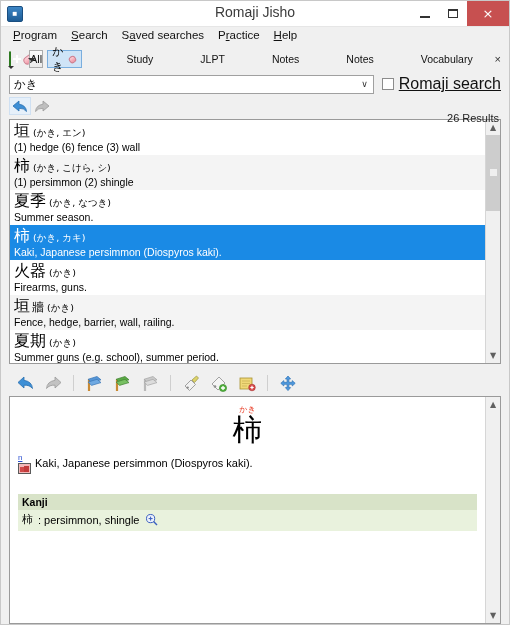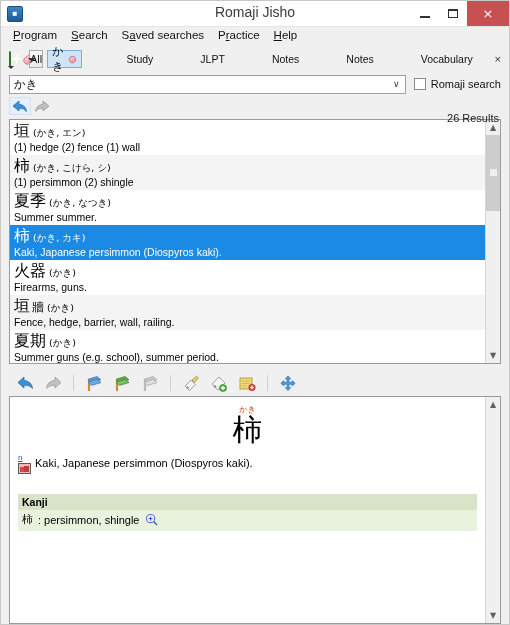--- a/index.html
+++ b/index.html
@@ -162,21 +162,21 @@
   .combo-arrow {
     position: absolute; right: 5px; top: 4px;
     color: #333; font-size: 9px; line-height: 9px;
     font-family: "DejaVu Sans", sans-serif;
   }
   .romaji-wrap { display: flex; align-items: center; gap: 5px; margin-left: 8px; }
   .checkbox {
     width: 12px; height: 12px; background: #fff;
     border: 1px solid #8c8c8c; box-sizing: border-box;
   }
-  .romaji-label { font-size: 11px; color: #111; }
+  .romaji-label { font-size: 16px; color: #111; text-decoration: underline; }
 
   
   .navrow {
     height: 22px; min-height: 22px;
     display: flex; align-items: center;
     padding: 0 8px; position: relative;
   }
   .nav-btn {
     width: 22px; height: 18px;
     display: flex; align-items: center; justify-content: center;
@@ -399,35 +399,35 @@
     <div class="results-count">26 Results</div>
   </div>
 
   <div class="listbox">
     <div class="list-inner" id="results-rows">
         <div class="row">
           <div class="row-head">
             <span>垣</span>
             <span class="row-read">(かき, エン)</span>
           </div>
-          <div class="row-gloss">(1) hedge (2) fence (1) wall</div>
+          <div class="row-gloss">(1) hedge (6) fence (3) wall</div>
         </div>
         <div class="row alt">
           <div class="row-head">
             <span>柿</span>
             <span class="row-read">(かき, こけら, シ)</span>
           </div>
           <div class="row-gloss">(1) persimmon (2) shingle</div>
         </div>
         <div class="row">
           <div class="row-head">
             <span>夏季</span>
             <span class="row-read">(かき, なつき)</span>
           </div>
-          <div class="row-gloss">Summer summer.</div>
+          <div class="row-gloss">Summer season.</div>
         </div>
         <div class="row selected">
           <div class="row-head">
             <span>柿</span>
             <span class="row-read">(かき, カキ)</span>
           </div>
           <div class="row-gloss">Kaki, Japanese persimmon (Diospyros kaki).</div>
         </div>
         <div class="row">
           <div class="row-head">

